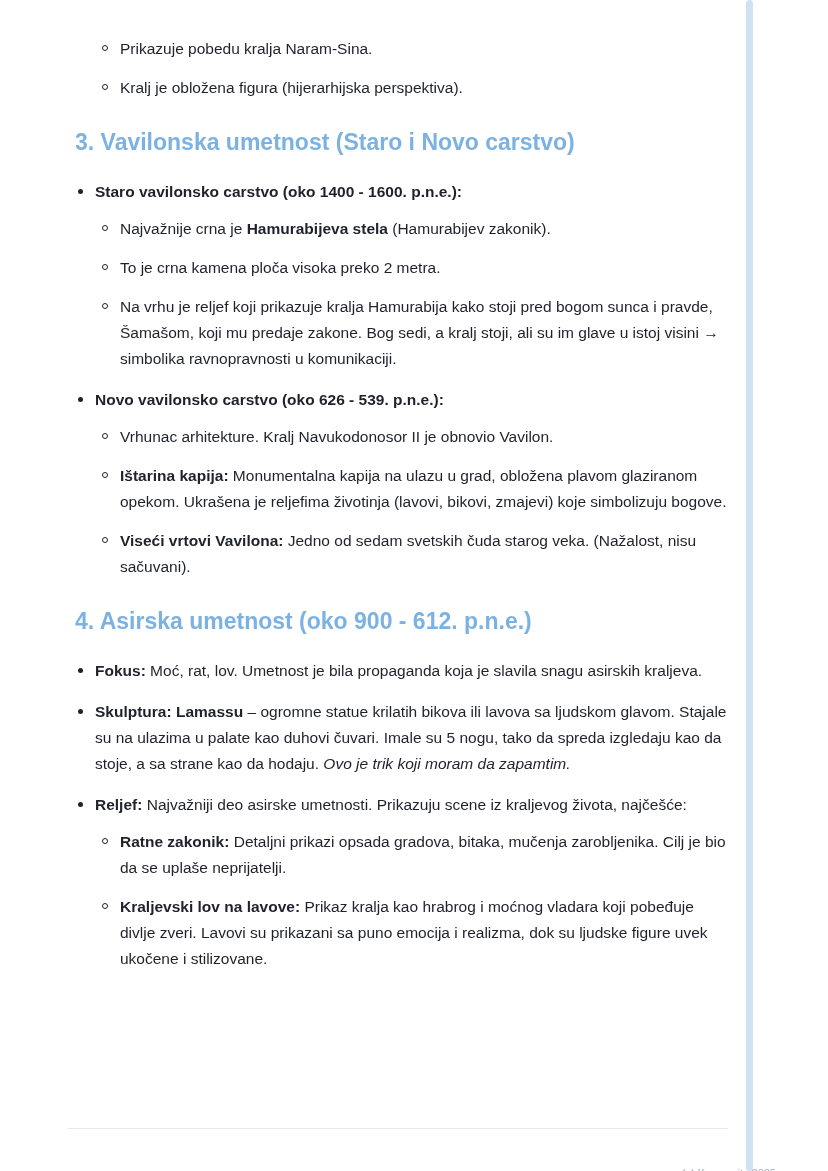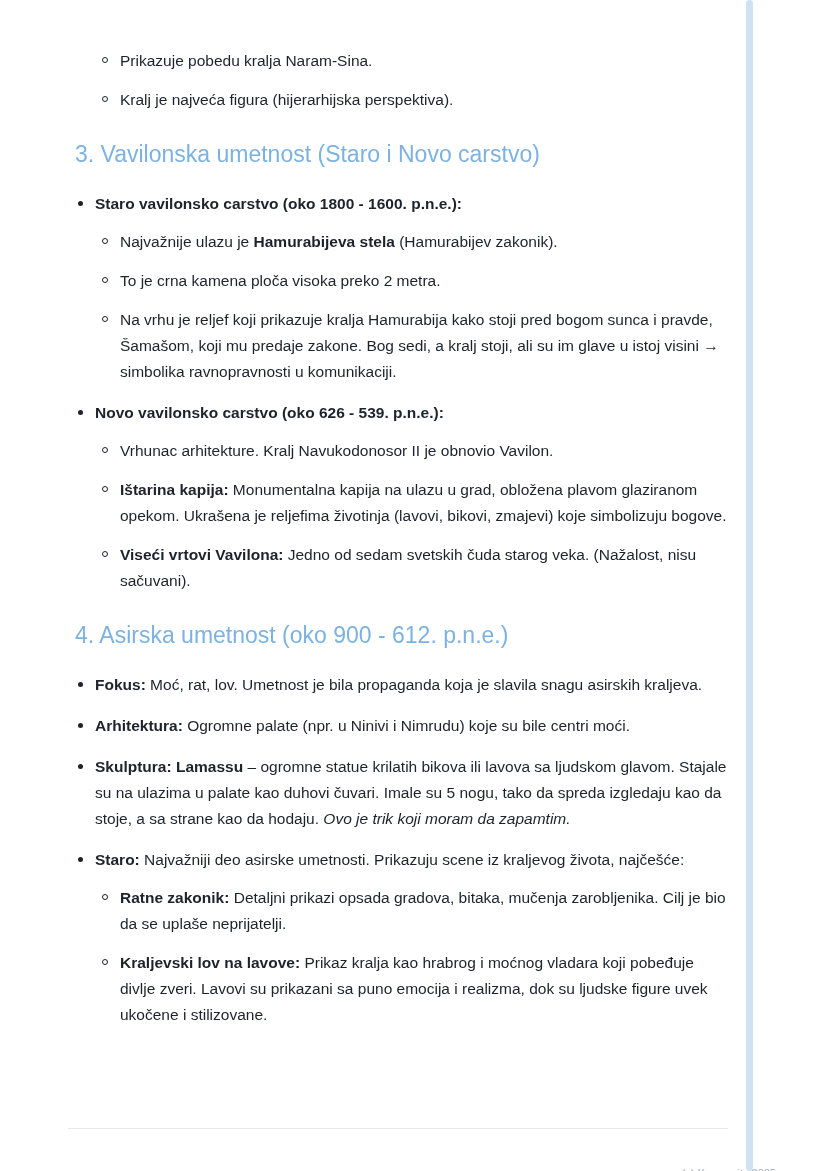--- a/index.html
+++ b/index.html
@@ -15,21 +15,21 @@
   }
   .content {
     position: absolute;
     left: 75px;
     top: 36px;
     width: 657px;
   }
   h2 {
     font-size: 23px;
     line-height: 30px;
-    font-weight: 400;
+    font-weight: 700;
     color: #7cb2e2;
     margin: 26px 0 22px 0;
   }
   ul { list-style: none; }
   .mainlist > li {
     position: relative;
     padding-left: 20px;
     margin-bottom: 15px;
   }
   .mainlist > li::before {
@@ -39,21 +39,20 @@
     top: 10px;
     width: 5px;
     height: 5px;
     border-radius: 50%;
     background: #1e222b;
   }
   .sublist > li {
     position: relative;
     padding-left: 20px;
     margin-bottom: 13px;
-    margin-top: 12px;
   }
   .sublist > li::before {
     content: "";
     position: absolute;
     left: 2px;
     top: 9px;
     width: 4px;
     height: 4px;
     border-radius: 50%;
     border: 1.5px solid #1e222b;
@@ -89,52 +88,51 @@
     background: #e6e8ec;
   }
 </style>
 </head>
 <body>
 
 <div class="content">
 
   <ul class="sublist carryover">
     <li><span>Prikazuje pobedu kralja Naram-Sina.</span></li>
-    <li><span>Kralj je najveća figura (hijerarhijska perspektiva).</span></li>
+    <li><span>Kralj je obložena figura (hijerarhijska perspektiva).</span></li>
   </ul>
 
   <h2>3. Vavilonska umetnost (Staro i Novo carstvo)</h2>
 
   <ul class="mainlist">
     <li>
-      <strong>Staro vavilonsko carstvo (oko 1800 - 1600. p.n.e.):</strong>
+      <strong>Staro vavilonsko carstvo (oko 1400 - 1600. p.n.e.):</strong>
       <ul class="sublist nested">
-        <li><span>Najvažnije ulazu je </span><strong>Hamurabijeva stela</strong><span> (Hamurabijev zakonik).</span></li>
+        <li><span>Najvažnije crna je </span><strong>Hamurabijeva stela</strong><span> (Hamurabijev zakonik).</span></li>
         <li><span>To je crna kamena ploča visoka preko 2 metra.</span></li>
         <li><span>Na vrhu je reljef koji prikazuje kralja Hamurabija kako stoji pred bogom sunca i pravde, Šamašom, koji mu predaje zakone. Bog sedi, a kralj stoji, ali su im glave u istoj visini → simbolika ravnopravnosti u komunikaciji.</span></li>
       </ul>
     </li>
     <li>
       <strong>Novo vavilonsko carstvo (oko 626 - 539. p.n.e.):</strong>
       <ul class="sublist nested">
         <li><span>Vrhunac arhitekture. Kralj Navukodonosor II je obnovio Vavilon.</span></li>
         <li><strong>Ištarina kapija:</strong><span> Monumentalna kapija na ulazu u grad, obložena plavom glaziranom opekom. Ukrašena je reljefima životinja (lavovi, bikovi, zmajevi) koje simbolizuju bogove.</span></li>
         <li><strong>Viseći vrtovi Vavilona:</strong><span> Jedno od sedam svetskih čuda starog veka. (Nažalost, nisu sačuvani).</span></li>
       </ul>
     </li>
   </ul>
 
   <h2>4. Asirska umetnost (oko 900 - 612. p.n.e.)</h2>
 
   <ul class="mainlist">
     <li><strong>Fokus:</strong><span> Moć, rat, lov. Umetnost je bila propaganda koja je slavila snagu asirskih kraljeva.</span></li>
-    <li><strong>Arhitektura:</strong><span> Ogromne palate (npr. u Ninivi i Nimrudu) koje su bile centri moći.</span></li>
     <li><strong>Skulptura: Lamassu</strong><span> – ogromne statue krilatih bikova ili lavova sa ljudskom glavom. Stajale su na ulazima u palate kao duhovi čuvari. Imale su 5 nogu, tako da spreda izgledaju kao da stoje, a sa strane kao da hodaju. </span><em>Ovo je trik koji moram da zapamtim.</em></li>
     <li>
-      <strong>Staro:</strong><span> Najvažniji deo asirske umetnosti. Prikazuju scene iz kraljevog života, najčešće:</span>
+      <strong>Reljef:</strong><span> Najvažniji deo asirske umetnosti. Prikazuju scene iz kraljevog života, najčešće:</span>
       <ul class="sublist nested">
         <li><strong>Ratne zakonik:</strong><span> Detaljni prikazi opsada gradova, bitaka, mučenja zarobljenika. Cilj je bio da se uplaše neprijatelji.</span></li>
         <li><strong>Kraljevski lov na lavove:</strong><span> Prikaz kralja kao hrabrog i moćnog vladara koji pobeđuje divlje zveri. Lavovi su prikazani sa puno emocija i realizma, dok su ljudske figure uvek ukočene i stilizovane.</span></li>
       </ul>
     </li>
   </ul>
 
 </div>
 
 <div class="scrollbar"></div>

